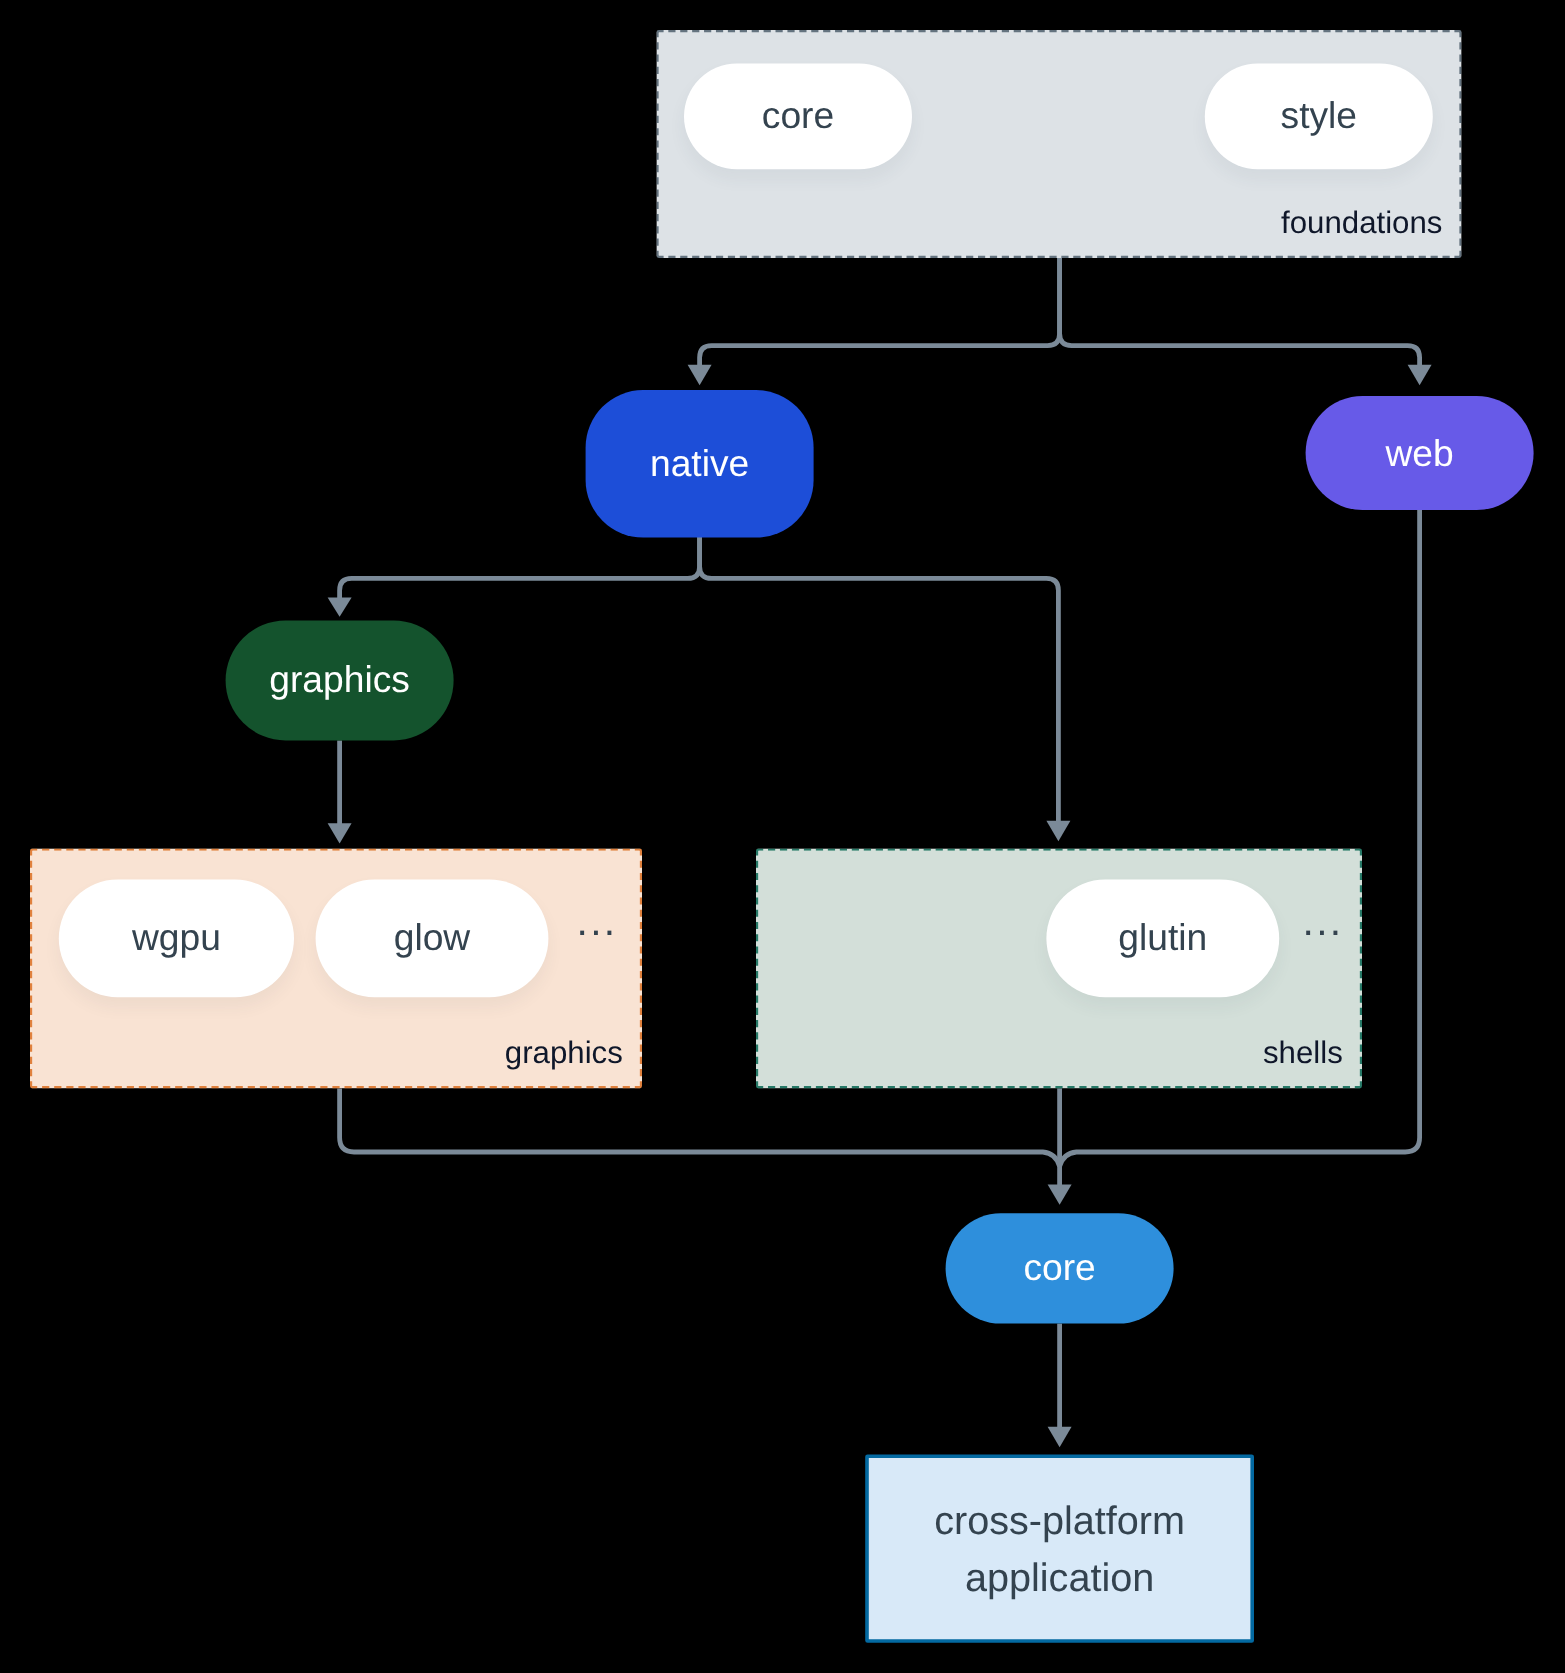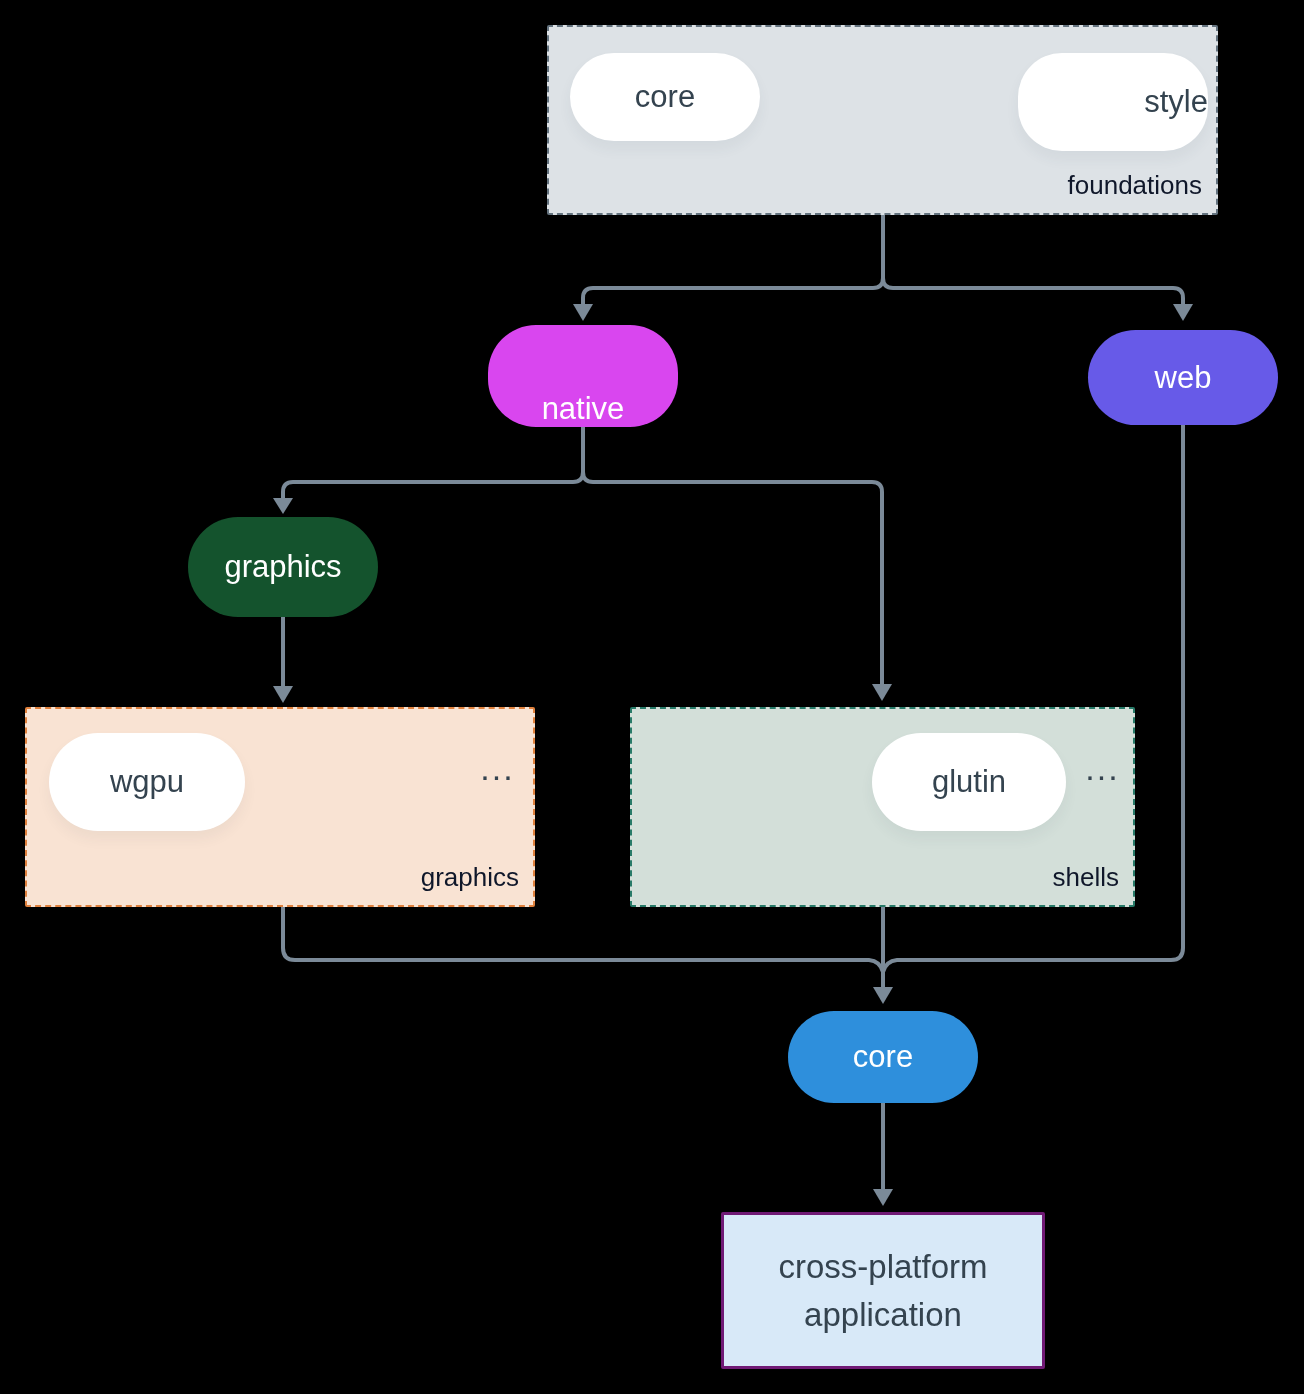--- a/index.html
+++ b/index.html
@@ -56,21 +56,21 @@
   }
   .pill.white {
     background: #ffffff;
     color: #34434f;
     box-shadow: 0 8px 14px rgba(50, 67, 83, 0.06);
   }
 
   
   .foundations .p0 { left: 21px;  top: 26px; width: 190px; height: 88px; border-radius: 44px; }
   .foundations .p1 { left: 241px; top: 26px; width: 188px; height: 88px; border-radius: 44px; }
-  .foundations .p2 { left: 469px; top: 26px; width: 190px; height: 98px; border-radius: 44px; justify-content: flex-end; }
+  .foundations .p2 { left: 455px; top: 26px; width: 190px; height: 88px; border-radius: 44px; }
 
   
   .renderers .p0 { left: 22px;  top: 24px; width: 196px; height: 98px; border-radius: 49px; }
   .renderers .p1 { left: 236px; top: 24px; width: 194px; height: 98px; border-radius: 49px; }
 
   
   .shells .p0 { left: 22px;  top: 24px; width: 194px; height: 98px; border-radius: 49px; }
   .shells .p1 { left: 240px; top: 24px; width: 194px; height: 98px; border-radius: 49px; }
 
   .ellipsis {
@@ -84,30 +84,30 @@
 
   
   .node {
     position: absolute;
     display: flex;
     align-items: center;
     justify-content: center;
     color: #ffffff;
     font-size: 31px;
   }
-  .node.native   { left: 488px;  top: 325px;  width: 190px; height: 102px;  border-radius: 48px; background: #d946ef; align-items: flex-end; }
+  .node.native   { left: 488px;  top: 325px;  width: 190px; height: 123px;  border-radius: 48px; background: #1d4ed8; }
   .node.web      { left: 1088px; top: 330px;  width: 190px; height: 95px;  border-radius: 48px; background: #675ae8; }
   .node.graphics { left: 188px;  top: 517px;  width: 190px; height: 100px; border-radius: 50px; background: #14532d; }
   .node.iced     { left: 788px;  top: 1011px; width: 190px; height: 92px;  border-radius: 46px; background: #2e8fdc; }
 
   .app-box {
     position: absolute;
     left: 721px; top: 1212px; width: 324px; height: 157px;
     background: #d8e9f8;
-    border: 3px solid #701a75;
+    border: 3px solid #0369a1;
     border-radius: 2px;
     display: flex;
     flex-direction: column;
     align-items: center;
     justify-content: center;
     color: #34434f;
     font-size: 33px;
     line-height: 48px;
   }
 
@@ -165,20 +165,23 @@
   </div>
 
   <div class="node graphics">
     <span>graphics</span>
   </div>
 
   <div class="group-box renderers">
     <div class="pill white p0">
       <span>wgpu</span>
     </div>
+    <div class="pill white p1">
+      <span>glow</span>
+    </div>
     <div class="ellipsis">...</div>
     <div class="group-label">graphics</div>
   </div>
 
   <div class="group-box shells">
     <div class="pill white p1">
       <span>glutin</span>
     </div>
     <div class="ellipsis">...</div>
     <div class="group-label">shells</div>

